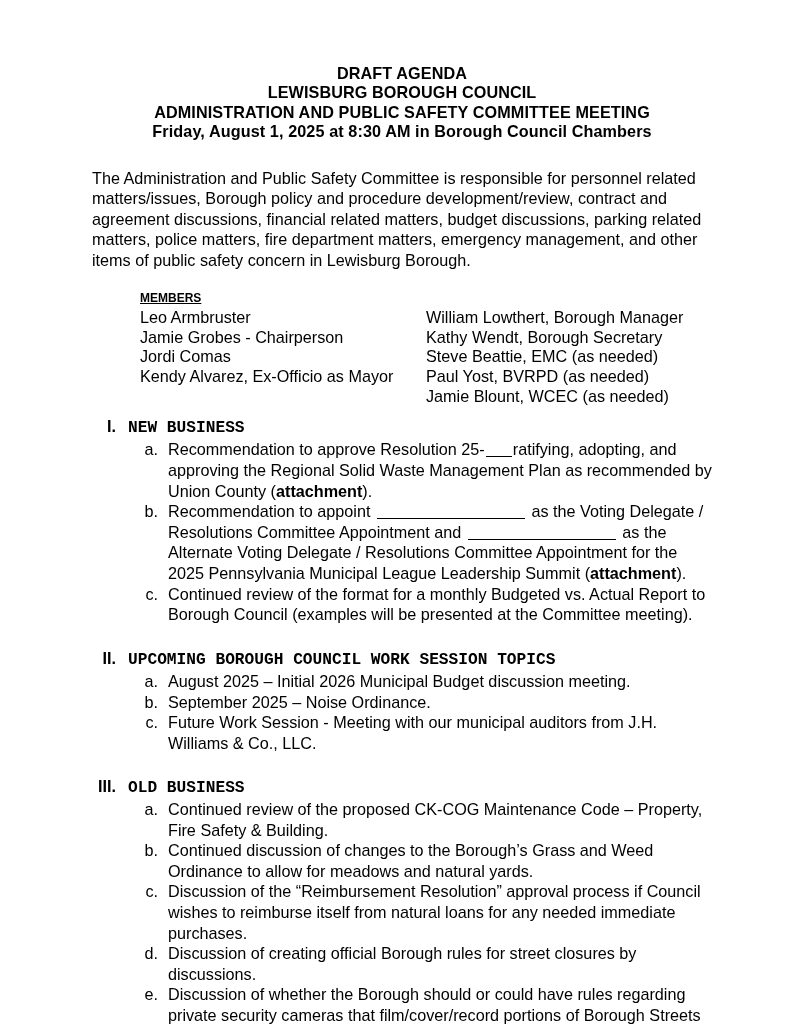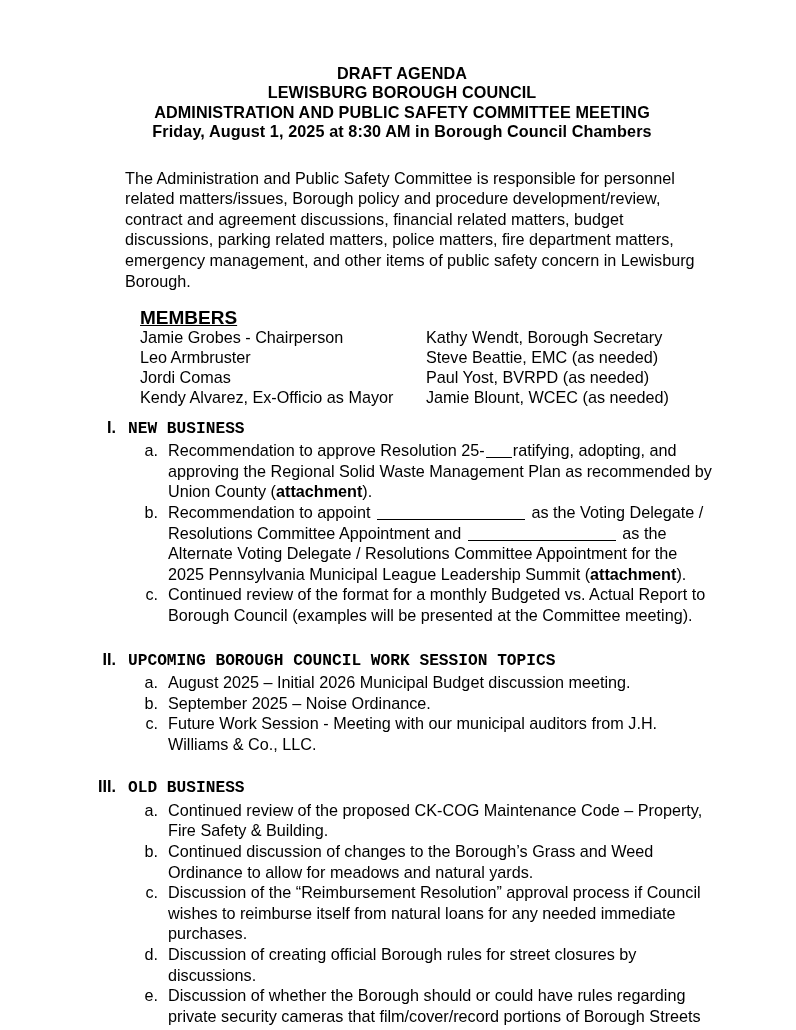--- a/index.html
+++ b/index.html
@@ -35,32 +35,31 @@
     letter-spacing: 0.1px;
   }
   .doc-heading div { white-space: nowrap; }
 
   
   .intro {
     margin-top: 26px;
     font-size: 16.2px;
     line-height: 20.6px;
     text-align: left;
-    margin-left: 33px;
   }
 
   
   .members-block {
     margin-top: 17px;
     padding-left: 48px;
   }
   .members-title {
     font-weight: bold;
     text-decoration: underline;
-    font-size: 19px;
+    font-size: 12px;
     line-height: 20.3px;
   }
   .members-cols {
     display: flex;
     align-items: flex-start;
   }
   .members-col-left { width: 286px; flex: 0 0 286px; }
   .members-col-right { flex: 1 1 auto; }
   .member-line {
     font-size: 16.2px;
@@ -134,26 +133,27 @@
       <div>ADMINISTRATION AND PUBLIC SAFETY COMMITTEE MEETING</div>
       <div>Friday, August 1, 2025 at 8:30 AM in Borough Council Chambers</div>
     </div>
 
     <p class="intro">The Administration and Public Safety Committee is responsible for personnel related matters/issues, Borough policy and procedure development/review, contract and agreement discussions, financial related matters, budget discussions, parking related matters, police matters, fire department matters, emergency management, and other items of public safety concern in Lewisburg Borough.</p>
 
     <div class="members-block">
       <div class="members-title">MEMBERS</div>
       <div class="members-cols">
         <div class="members-col-left">
+          <div class="member-line">Leo Armbruster</div>
           <div class="member-line">Jamie Grobes - Chairperson</div>
-          <div class="member-line">Leo Armbruster</div>
           <div class="member-line">Jordi Comas</div>
           <div class="member-line">Kendy Alvarez, Ex-Officio as Mayor</div>
         </div>
         <div class="members-col-right">
+          <div class="member-line">William Lowthert, Borough Manager</div>
           <div class="member-line">Kathy Wendt, Borough Secretary</div>
           <div class="member-line">Steve Beattie, EMC (as needed)</div>
           <div class="member-line">Paul Yost, BVRPD (as needed)</div>
           <div class="member-line">Jamie Blount, WCEC (as needed)</div>
         </div>
       </div>
     </div>
 
     <div class="section">
       <div class="section-head">

